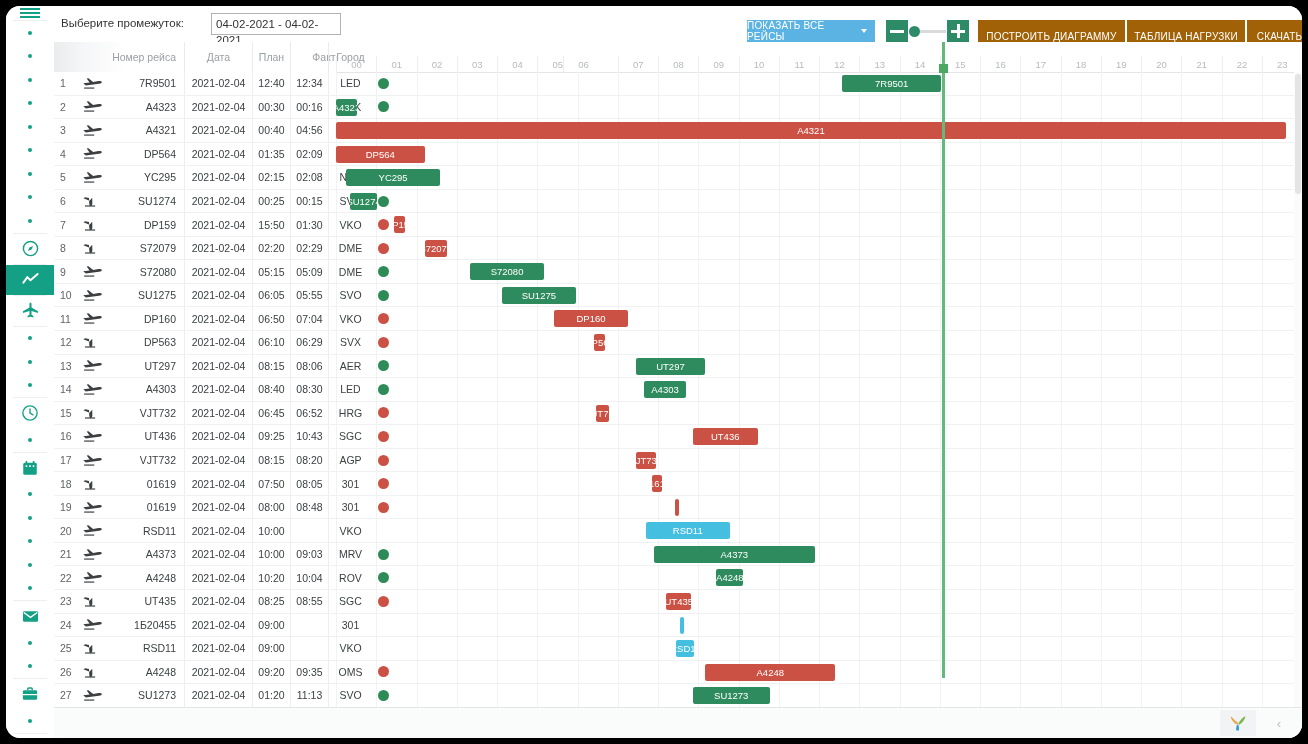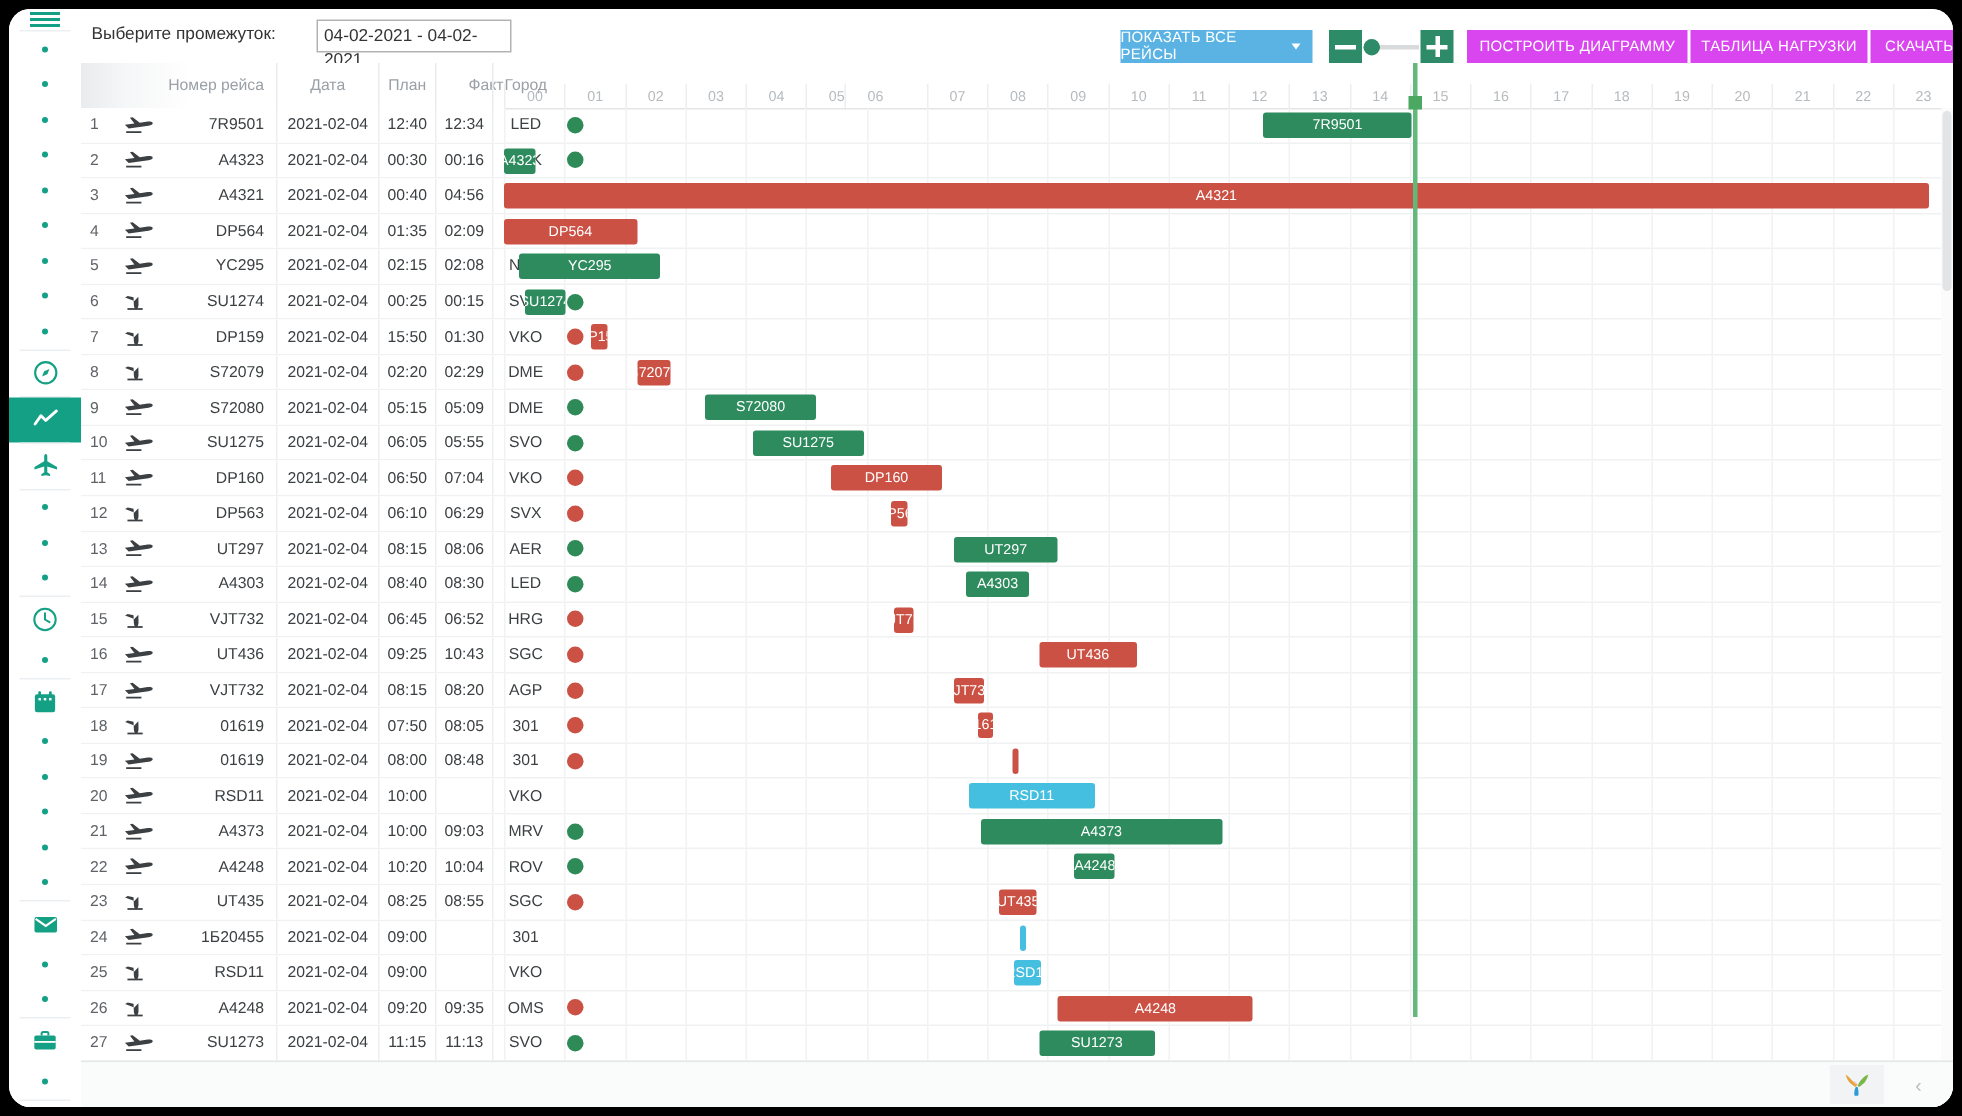--- a/index.html
+++ b/index.html
@@ -18,25 +18,25 @@
   .sb-ico.active{background:#14a085;color:#fff;}
   .sb-sep{width:34px;height:1px;background:#eceff1;flex:0 0 auto;}
 
   
   .topbar{position:absolute;left:48px;top:0;width:1248px;height:36px;background:#fff;}
   .range-lbl{position:absolute;left:7px;top:11px;font-size:11.5px;color:#333;}
   .range-input{position:absolute;left:157px;top:7px;width:120px;height:16px;border:1px solid #b3b3b3;background:#fff;
                font-size:11.5px;color:#333;padding:2px 4px;line-height:16px;font-family:"Liberation Sans",sans-serif;}
 
   .btn{position:absolute;top:14px;height:22px;border:0;color:#fff;font-size:10px;letter-spacing:.2px;
-       display:flex;align-items:center;justify-content:center;cursor:pointer;font-family:"Liberation Sans",sans-serif;}
+       display:flex;align-items:flex-end;justify-content:center;cursor:pointer;font-family:"Liberation Sans",sans-serif;}
   .btn-all{left:693px;width:128px;background:#5bb3e4;}
   .btn-all .cap{padding-right:12px;}
   .btn-all .caret{position:absolute;right:8px;top:9px;border-left:3.5px solid transparent;border-right:3.5px solid transparent;border-top:4px solid #fff;}
-  .btn-blue{background:#d946ef;}
+  .btn-blue{background:#a16207;}
   .btn-diagram{left:924px;width:147px;}
   .btn-table{left:1073px;width:118px;}
   .btn-download{left:1193px;width:65px;}
 
   .zoomctl{position:absolute;left:832px;top:14px;width:83px;height:22px;}
   .zm-minus,.zm-plus{position:absolute;top:0;width:22px;height:22px;background:#2e8b68;}
   .zm-minus{left:0;} .zm-plus{left:61px;}
   .zm-minus:after{content:"";position:absolute;left:4px;top:9.5px;width:14px;height:3px;background:#fff;}
   .zm-plus:after{content:"";position:absolute;left:4px;top:9.5px;width:14px;height:3px;background:#fff;}
   .zm-plus:before{content:"";position:absolute;left:9.5px;top:4px;width:3px;height:14px;background:#fff;}
@@ -1490,21 +1490,21 @@
           <div class="leftpane">
             <div class="cell c-idx">27</div>
             <div class="cell c-ico">
               <svg width="22" height="13" viewBox="0 0 26 15">
                 <path d="M1.5 7.2 L9 6.2 L5.5 1.6 L7.6 1.2 L13.2 5.6 L19.5 4.6 C21.6 4.3 23.2 4.7 23.4 5.7 C23.6 6.7 22.2 7.6 20.1 7.9 L4.5 10 Z" fill="#3c4043"></path>
                 <rect x="2.5" y="12.2" width="12" height="1.4" fill="#3c4043"></rect>
               </svg>
             </div>
             <div class="cell c-num">SU1273</div>
             <div class="cell c-date">2021-02-04</div>
-            <div class="cell c-plan">11:15</div>
+            <div class="cell c-plan">01:20</div>
             <div class="cell c-fact">11:13</div>
             <div class="cell c-city">SVO</div>
             <div class="cell c-stat">
               <div class="dot g"></div>
             </div>
           </div>
           <div class="lanes">
             <div class="lane-cell" style="left: 0px; width: 40.25px;"></div>
             <div class="lane-cell" style="left: 40.25px; width: 40.25px;"></div>
             <div class="lane-cell" style="left: 80.5px; width: 40.25px;"></div>

